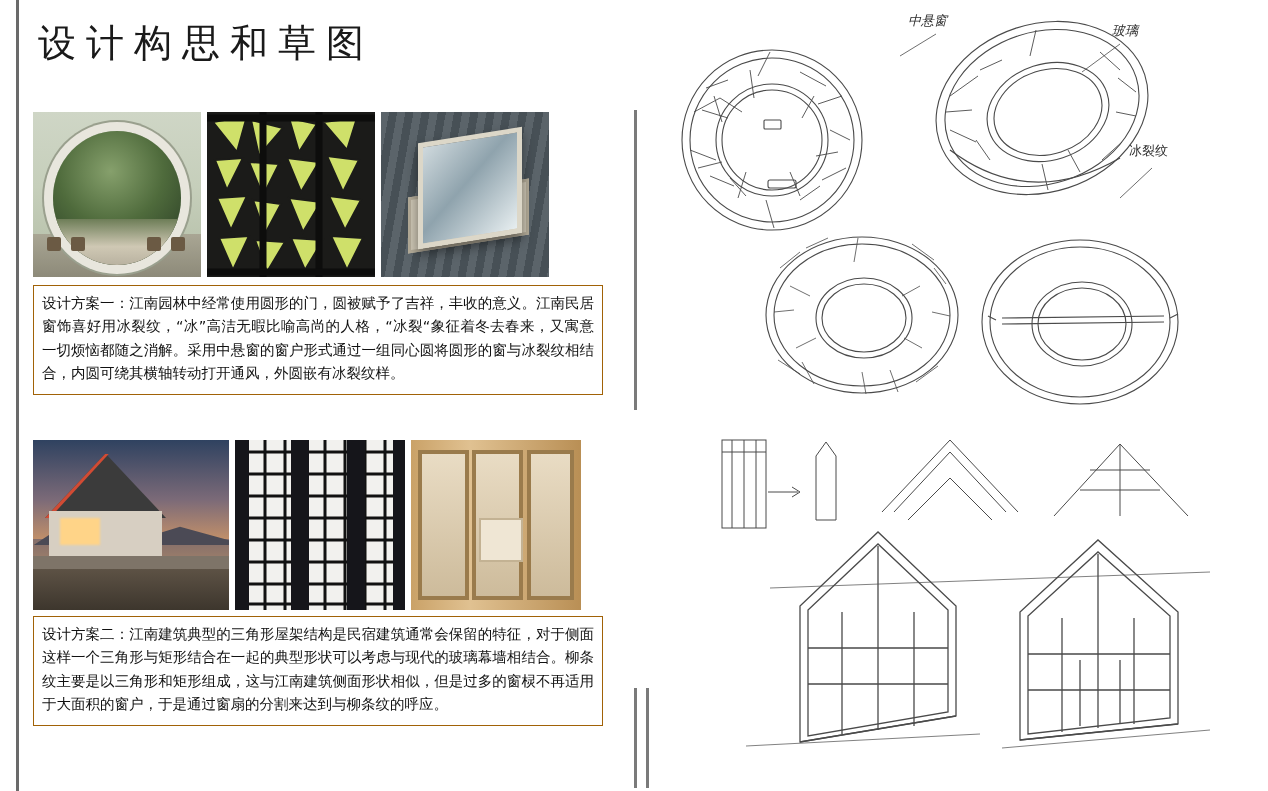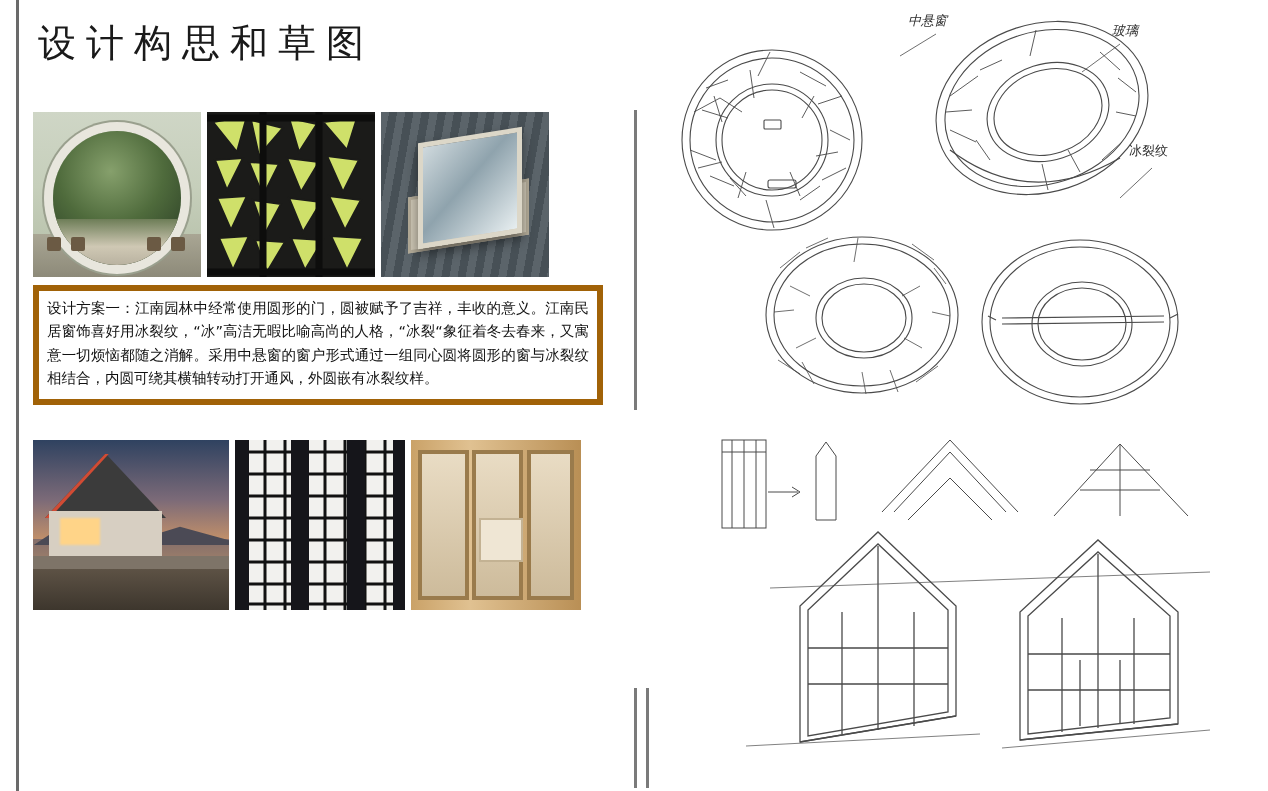--- a/index.html
+++ b/index.html
@@ -42,21 +42,21 @@
   }
   .photo {
     position: relative;
     overflow: hidden;
     border: 0;
   }
 
   
   .caption {
     position: absolute;
-    border: 6px solid #a16207;
+    border: 1px solid #a16207;
     background: #fff;
     padding: 6px 8px 8px 8px;
     font-family: "DejaVu Sans", sans-serif;
     font-size: 14.5px;
     line-height: 1.62;
     color: #111;
     text-align: justify;
   }
 
   
@@ -311,20 +311,21 @@
 
     <div class="photo p6" style="width:170px;height:170px;">
       <div class="wallw"></div>
       <div class="panel" style="left:4%; width:30%;"></div>
       <div class="panel" style="left:36%; width:30%;"></div>
       <div class="panel" style="left:68%; width:28%;"></div>
       <div class="bed"></div>
     </div>
   </div>
 
+  <div class="caption" style="left:33px; top:616px; width:570px;">设计方案二：江南建筑典型的三角形屋架结构是民宿建筑通常会保留的特征，对于侧面这样一个三角形与矩形结合在一起的典型形状可以考虑与现代的玻璃幕墙相结合。柳条纹主要是以三角形和矩形组成，这与江南建筑侧面形状相似，但是过多的窗棂不再适用于大面积的窗户，于是通过窗扇的分割来达到与柳条纹的呼应。</div>
 
   <div class="mid-bar" style="left:634px; top:110px; height:300px;"></div>
   <div class="mid-bar" style="left:646px; top:688px; height:100px;"></div>
   <div class="mid-bar" style="left:634px; top:688px; height:100px;"></div>
 
   <div class="sketch">
     <svg width="618" height="791" viewBox="0 0 618 791">
       <g fill="none" stroke="#4a4a4a" stroke-width="1.1">
 
         <circle cx="122" cy="140" r="90"></circle>

